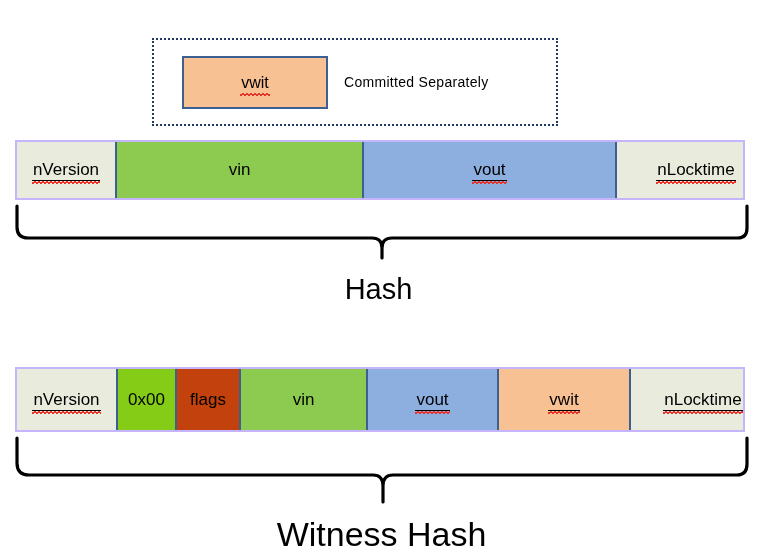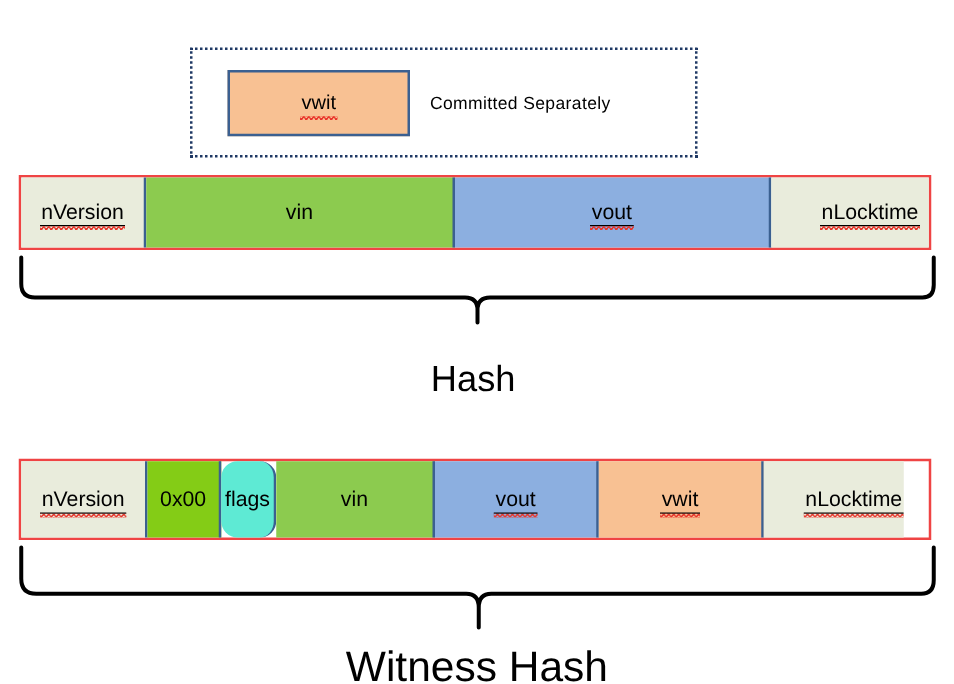--- a/index.html
+++ b/index.html
@@ -52,21 +52,21 @@
     align-items: center;
     font-size: 14px;
     color: #000000;
     letter-spacing: 0.3px;
     white-space: nowrap;
   }
 
   
   .bar {
     position: absolute;
-    border: 2px solid #ef4444;
+    border: 2px solid #c4b5fd;
     box-sizing: border-box;
     background: #ffffff;
     display: flex;
     align-items: flex-end;
   }
   .seg {
     position: relative;
     height: 100%;
     box-sizing: border-box;
     display: flex;
@@ -107,21 +107,21 @@
 
   
   .caption {
     position: absolute;
     text-align: center;
     color: #000000;
     white-space: nowrap;
   }
   #hash-caption {
     left: 0;
-    top: 258px;
+    top: 243px;
     width: 757px;
     font-size: 29px;
   }
   #witness-hash-caption {
     left: 0;
     top: 485px;
     width: 763px;
     font-size: 34px;
   }
 
@@ -177,21 +177,21 @@
   <div class="bar" id="witness-bar" style="left:15px; top:337px; width:730px; height:65px;">
 
     <div class="seg" style="width:101px; background:#e9ecdc;">
       <span class="seg-label squiggle underline-solid">nVersion</span>
     </div>
 
     <div class="seg" style="width:59px; background:#84cc16;">
       <span class="seg-label">0x00</span>
     </div>
 
-    <div class="seg" style="width:44px; background:#5eead4;border-radius:13px;">
+    <div class="seg" style="width:64px; background:#c2410c;">
       <span class="seg-label">flags</span>
     </div>
 
     <div class="seg" style="width:127px; background:#8ccb4f;">
       <span class="seg-label">vin</span>
     </div>
 
     <div class="seg" style="width:131px; background:#8cafe0;">
       <span class="seg-label squiggle underline-solid">vout</span>
     </div>

